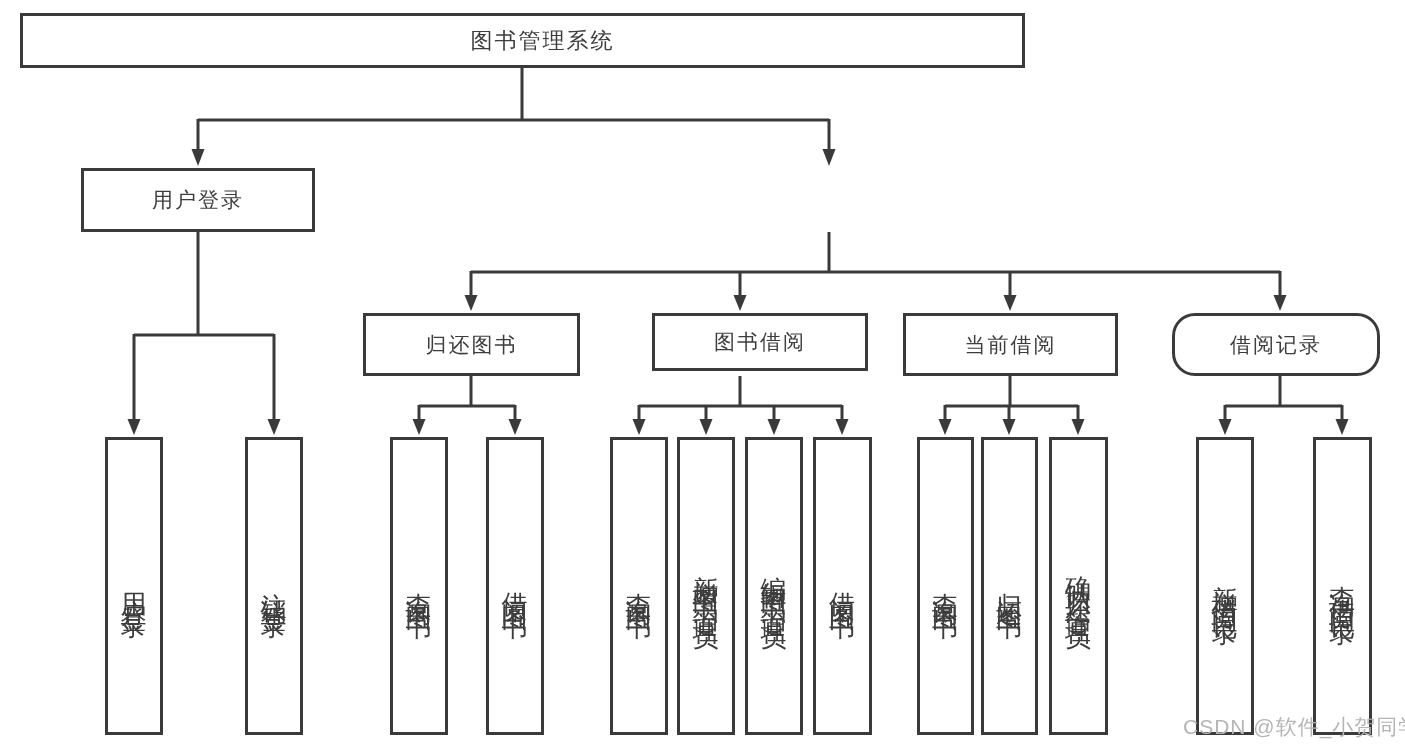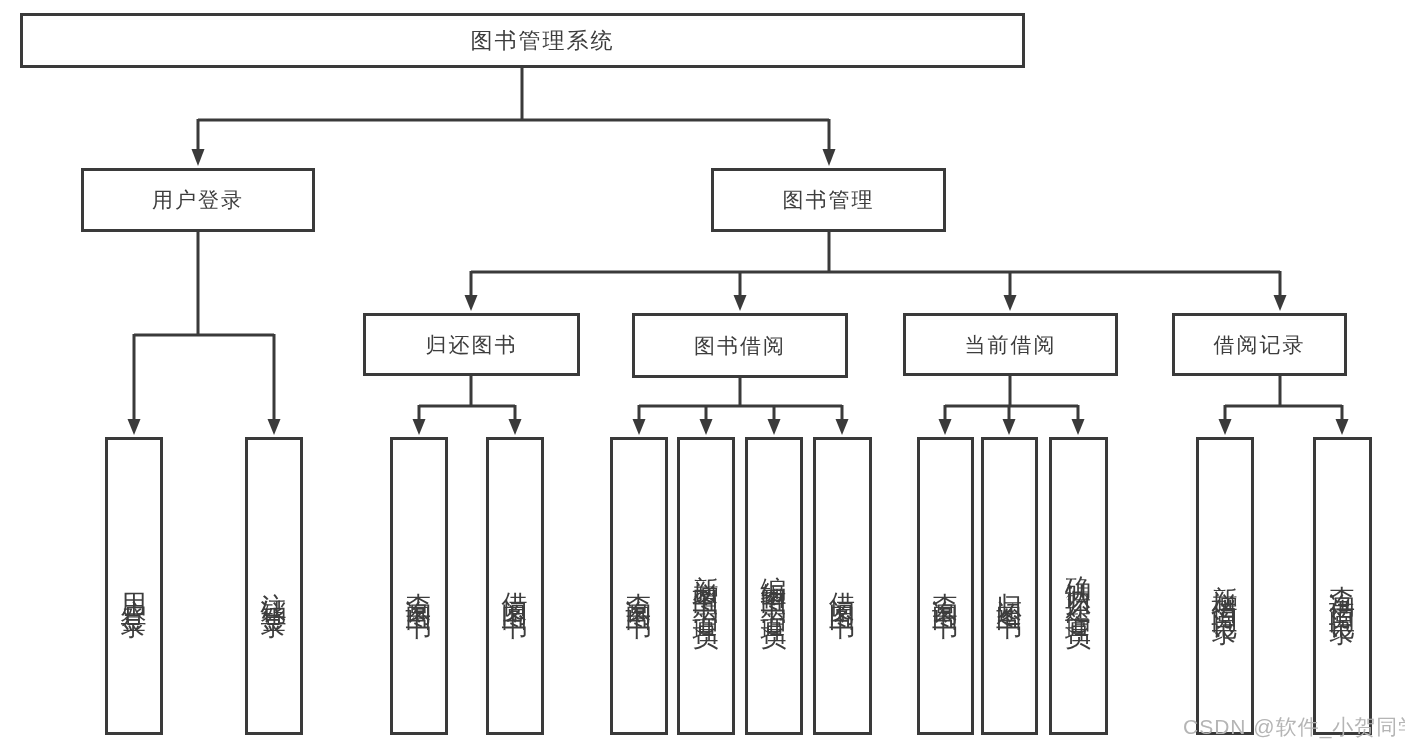--- a/index.html
+++ b/index.html
@@ -90,34 +90,31 @@
     </g>
   </svg>
 
   <div class="box h root" style="left:20px;top:13px;width:1005px;height:55px;">
     <span>图书管理系统</span>
   </div>
 
   <div class="box h" style="left:81px;top:168px;width:234px;height:64px;">
     <span>用户登录</span>
   </div>
-  <div class="box h" style="left:711px;top:168px;width:235px;height:64px;">
-    <span>图书管理</span>
-  </div>
 
   <div class="box h" style="left:363px;top:313px;width:217px;height:63px;">
     <span>归还图书</span>
   </div>
-  <div class="box h" style="left:632px;top:313px;width:216px;height:65px;text-align:center;">
+  <div class="box h" style="left:652px;top:313px;width:216px;height:58px;text-align:center;">
     <span>图书借阅</span>
   </div>
   <div class="box h" style="left:903px;top:313px;width:215px;height:63px;font-family:Liberation Serif, serif;">
     <span>当前借阅</span>
   </div>
-  <div class="box h" style="left:1172px;top:313px;width:175px;height:63px;">
+  <div class="box h" style="left:1172px;top:313px;width:208px;height:63px;border-radius:23px;">
     <span>借阅记录</span>
   </div>
 
   <div class="box v" style="left:105px;">
     <span>用户登录</span>
   </div>
   <div class="box v" style="left:245px;">
     <span>注销登录</span>
   </div>
 

